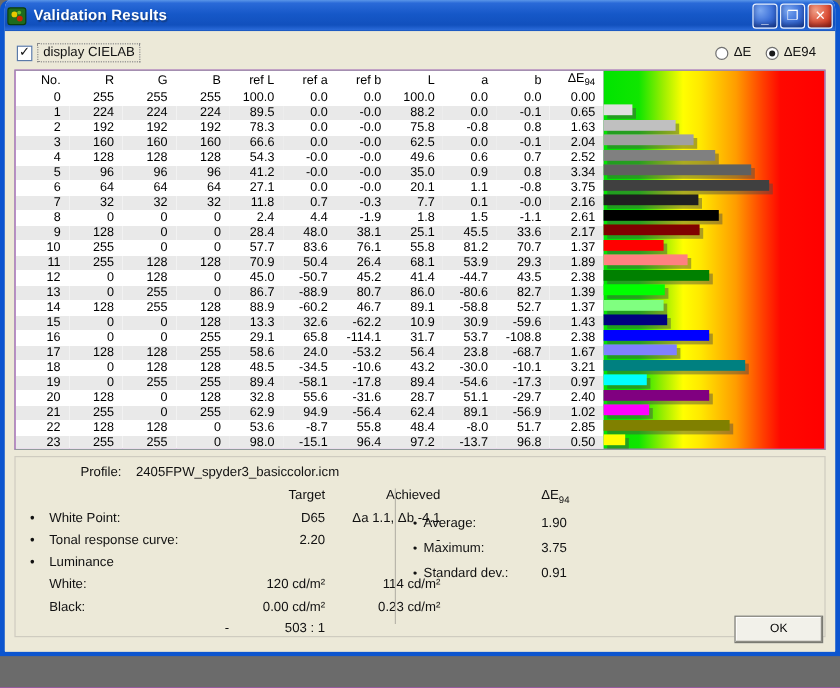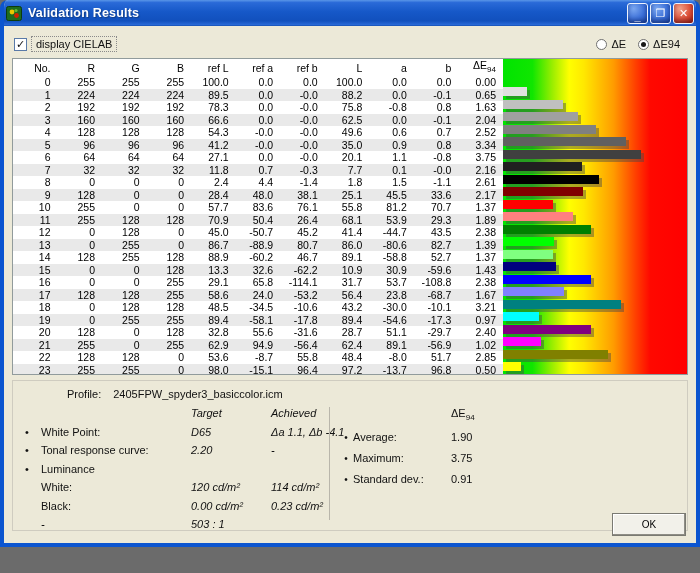--- a/index.html
+++ b/index.html
@@ -74,21 +74,21 @@
     position:absolute; top:354px; left:8px; width:676px; height:151px;
     border:1px solid #cfccc0; background:#ece9d8; font-size:11px; color:#111;
   }
   .profile-line { position:absolute; top:7px; left:10px;padding-left:44px; }
   .profile-line .pv { margin-left:12px; }
   .sum-left {
     position:absolute; top:26px; left:12px;
     display:grid; grid-template-columns:16px 150px 80px 96px; row-gap:6.5px; align-items:center;
   }
   .sum-left .hdr { font-size:11px; }
-  .c-center { text-align:left;font-style:italic; }
+  .c-center { text-align:right; }
   .bullet { text-align:center; font-size:10px; }
   .divider { position:absolute; left:316px; top:26px; bottom:10px; width:1px; background:#b9b6ab; }
   .sum-right {
     position:absolute; top:26px; left:326px;
     display:grid; grid-template-columns:14px 98px 60px; row-gap:9px; align-items:center;
   }
   
   .ok-btn {
     position:absolute; right:10px; bottom:7px; width:74px; height:23px;
     background:#f2f1ea; border:1px solid #7a7a72;
@@ -266,21 +266,21 @@
                 <td>-0.0</td>
                 <td>2.16</td>
               </tr>
               <tr>
                 <td>8</td>
                 <td>0</td>
                 <td>0</td>
                 <td>0</td>
                 <td>2.4</td>
                 <td>4.4</td>
-                <td>-1.4</td>
+                <td>-1.9</td>
                 <td>1.8</td>
                 <td>1.5</td>
                 <td>-1.1</td>
                 <td>2.61</td>
               </tr>
               <tr>
                 <td>9</td>
                 <td>128</td>
                 <td>0</td>
                 <td>0</td>

